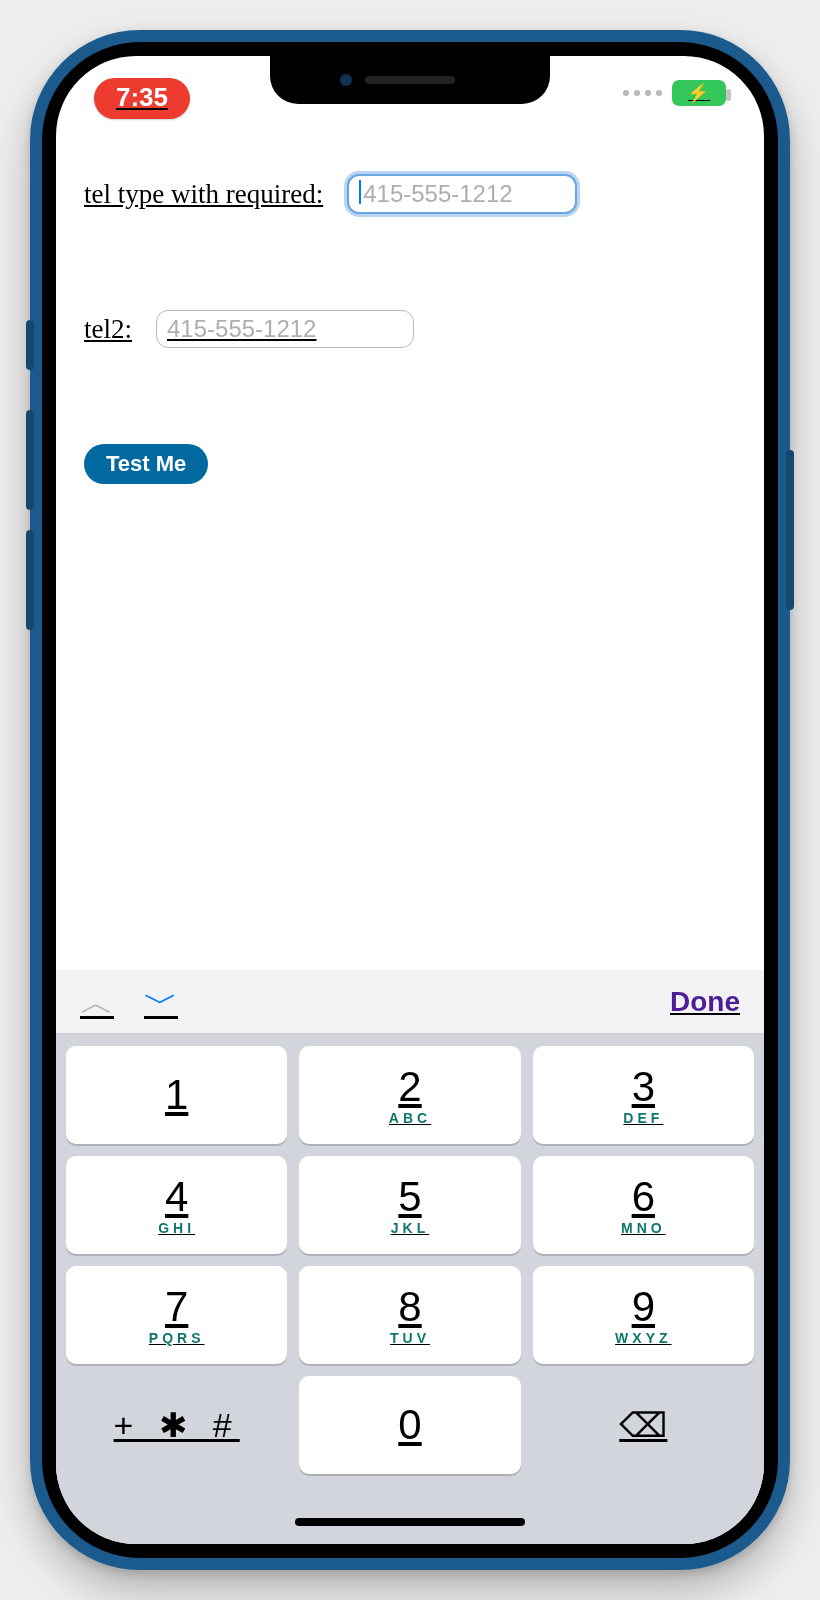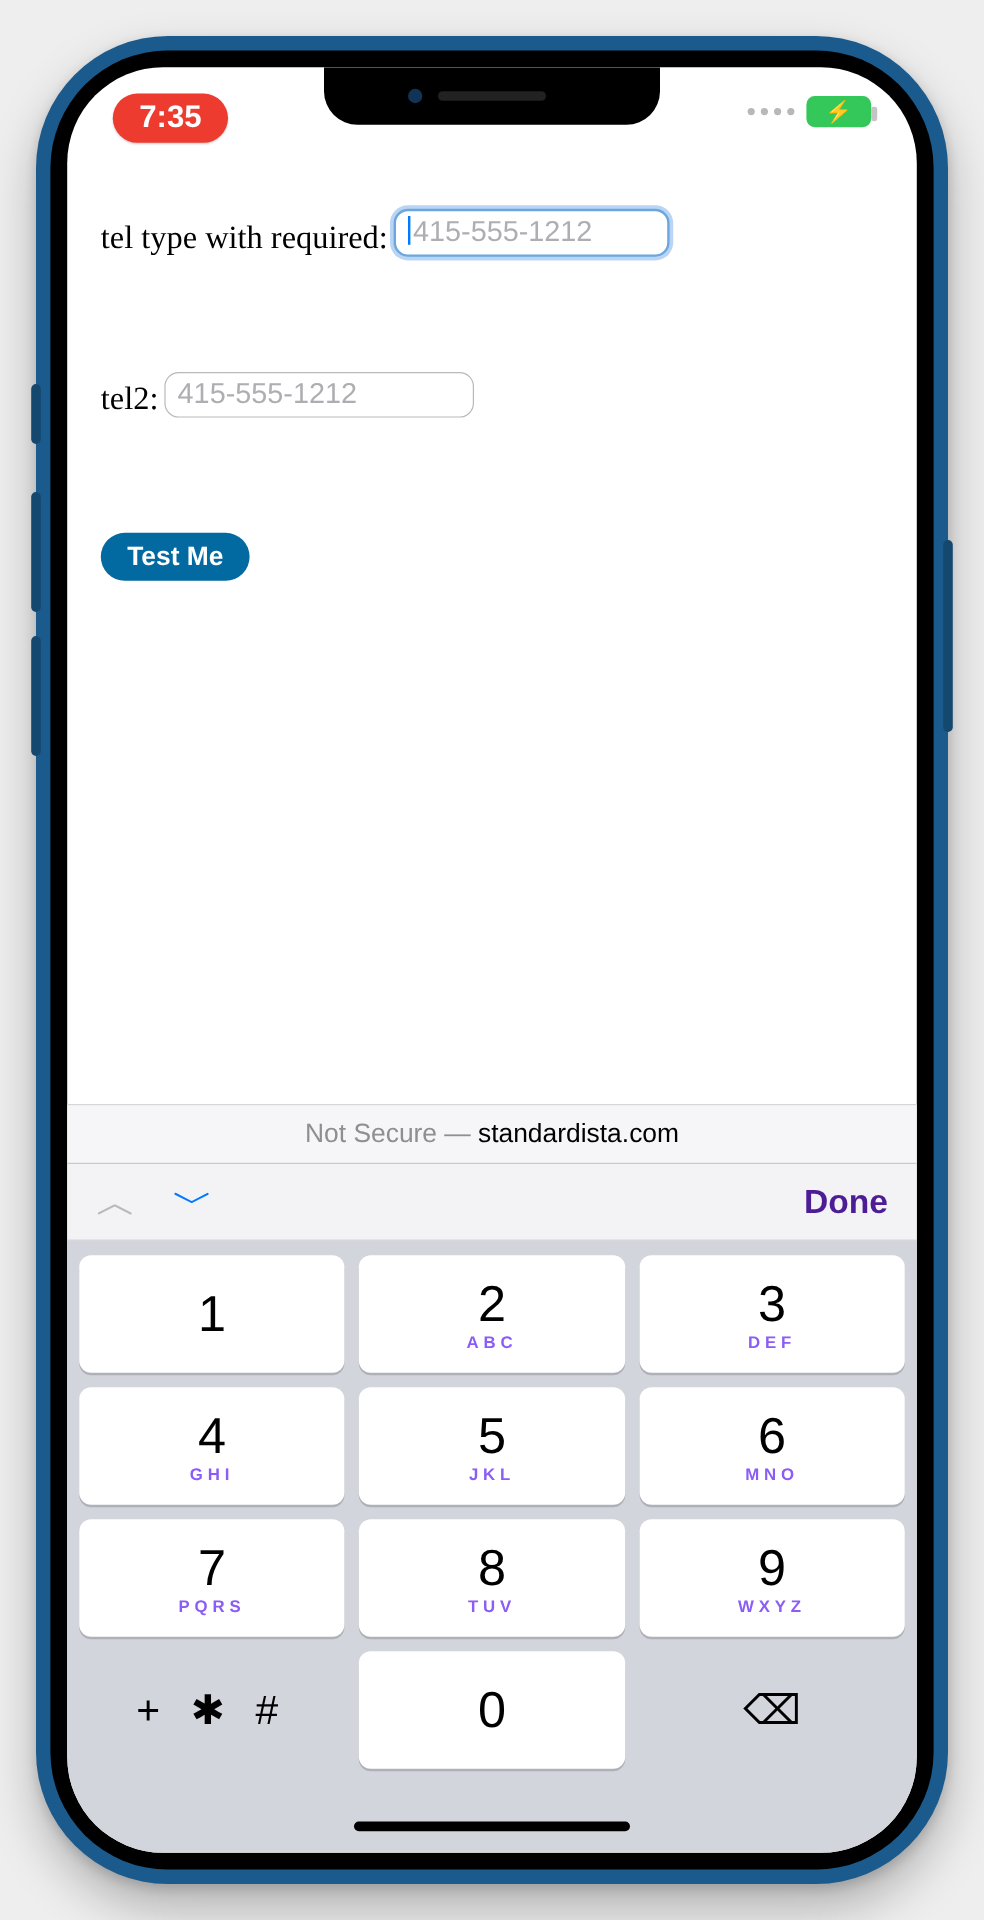--- a/index.html
+++ b/index.html
@@ -12,20 +12,21 @@
     padding: 12px;
     box-shadow: 0 20px 40px rgba(0,0,0,0.25), 0 4px 10px rgba(0,0,0,0.15);
     position: relative;
   }
   .phone-inner {
     width: 100%; height: 100%;
     background: #000;
     border-radius: 98px;
     padding: 14px;
     position: relative;
+    text-decoration: underline;
   }
   .screen {
     width: 100%; height: 100%;
     background: #fff;
     border-radius: 80px;
     overflow: hidden;
     position: relative;
     display:flex; flex-direction:column;
   }
   
@@ -71,21 +72,21 @@
   .bolt { color:#000; font-size:18px; font-weight:900; }
 
   
   .content {
     flex: 1 1 auto;
     padding: 48px 28px 0 28px;
     font-family: Georgia, "Times New Roman", serif;
     font-size: 27px;
     color:#000;
   }
-  .row { display:flex; align-items:flex-end; gap:5px; margin-bottom: 96px;}
+  .row { display:flex; align-items:center; gap:24px; margin-bottom: 96px;}
   .row label { white-space:nowrap; }
   input.tel {
     font-family: -apple-system, Arial, sans-serif;
     font-size: 24px;
     color:#000;
     padding: 4px 10px;
     border: 1px solid #b9b9bb;
     border-radius: 12px;
     background:#fff;
   }
@@ -154,21 +155,21 @@
   .key {
     background:#fff;
     border-radius:10px;
     box-shadow: 0 2px 0 #aeb1b7;
     height: 98px;
     display:flex; flex-direction:column; align-items:center; justify-content:center;
     font-family:-apple-system, Arial, sans-serif;
     cursor:pointer;
   }
   .key .digit { font-size:42px; color:#000; line-height:1.1;}
-  .key .letters { font-size:14px; letter-spacing:4px; color:#8b5cf6; font-weight:600;}
+  .key .letters { font-size:14px; letter-spacing:4px; color:#0f766e; font-weight:600;}
   .key.flat { background:transparent; box-shadow:none; }
   .key.flat .sym { font-size:34px; color:#000; letter-spacing:8px;}
   .key.flat.bksp .bk { font-size:34px; color:#000;}
   .home-indicator {
     position:absolute; bottom:18px; left:50%; transform:translateX(-50%);
     width:230px; height:8px; background:#000; border-radius:8px;
   }
 </style>
 </head>
 <body>
@@ -209,24 +210,20 @@
               <span class="caret"></span>
             </span>
           </div>
           <div class="row">
             <label>tel2:</label>
             <input class="tel plain" type="tel" placeholder="415-555-1212" style="">
           </div>
           <button class="testme">Test Me</button>
         </div>
 
-        <div class="urlrow">
-          <span>Not Secure —</span>
-          <span class="domain">standardista.com</span>
-        </div>
 
         <div class="kb-toolbar">
           <div class="tb-left">
             <span class="chev up">︿</span>
             <span class="chev down">﹀</span>
           </div>
           <span class="done">Done</span>
         </div>
 
         <div class="keypad">

